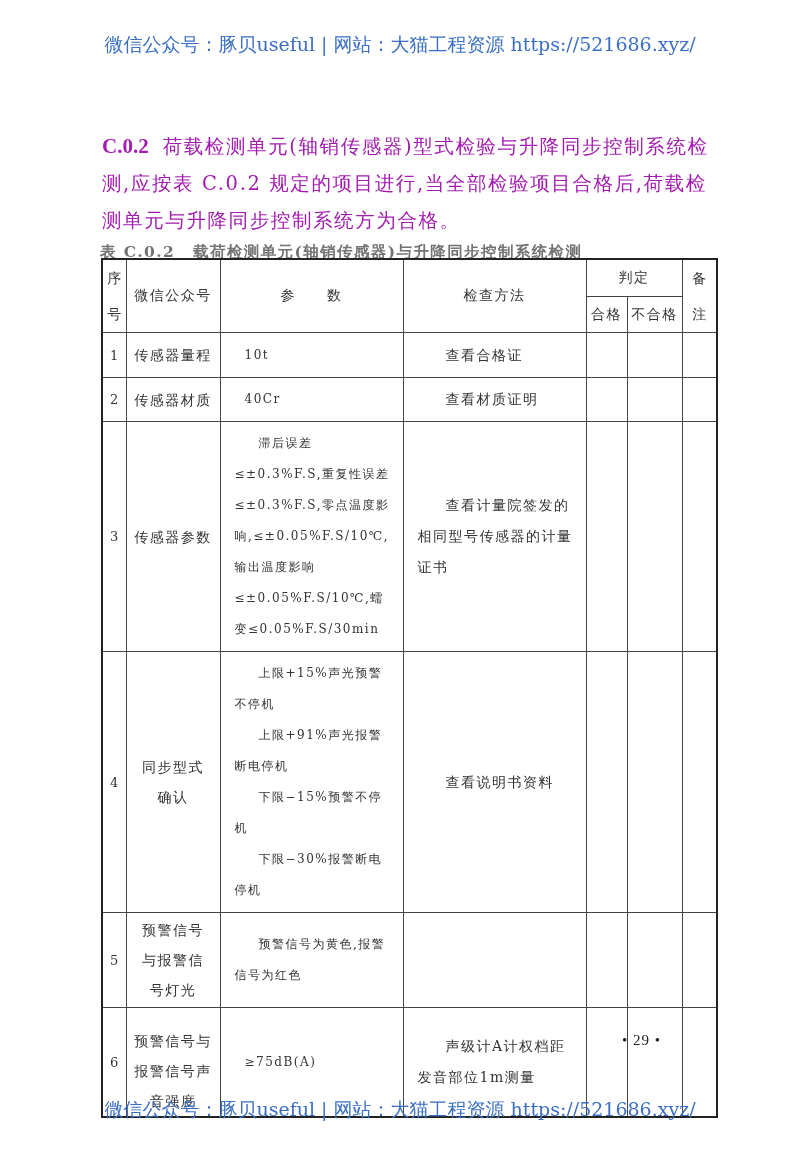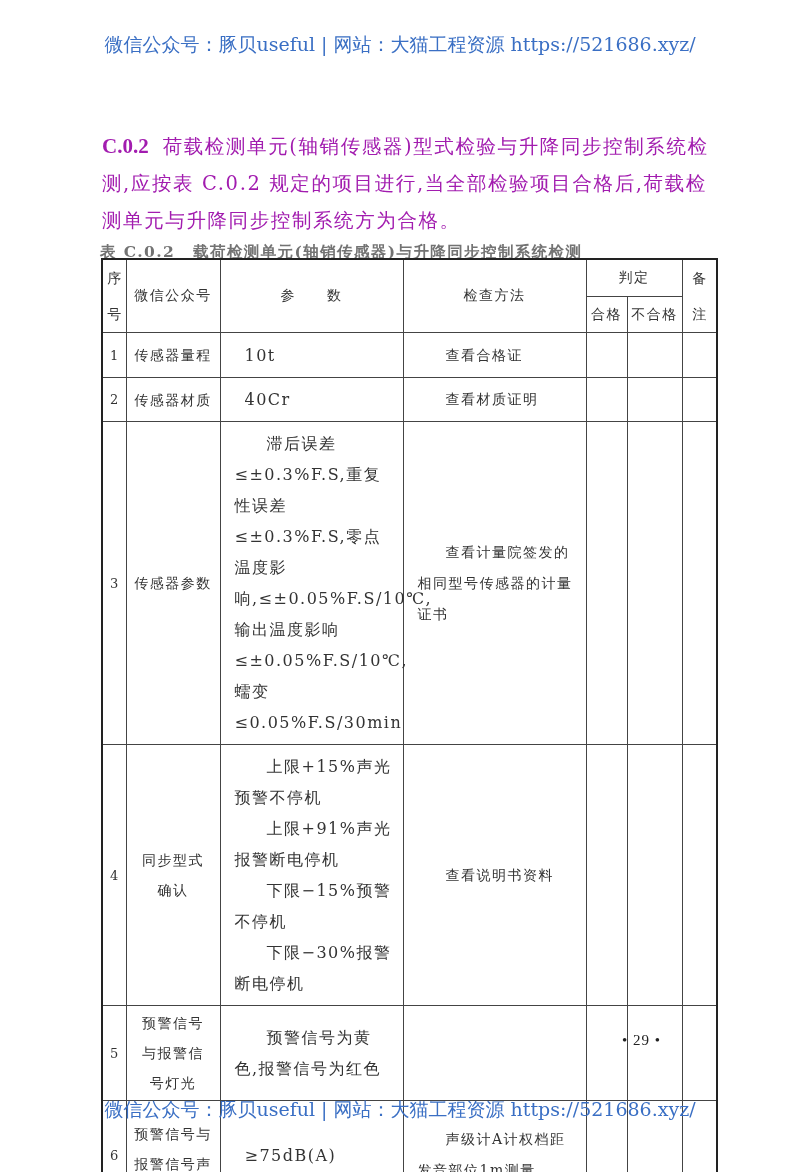--- a/index.html
+++ b/index.html
@@ -27,21 +27,21 @@
   table.spec {
     position: absolute; left: 101px; top: 258px; width: 615px;
     border-collapse: collapse; table-layout: fixed; font-size: 14px; color: #333;
   }
   table.spec td, table.spec th {
     border: 1px solid #444; padding: 0; font-weight: normal; vertical-align: middle;
   }
   table.spec { border: 2px solid #222; }
   .seq { font-size: 13px; text-align: center; }
   .item { text-align: center; letter-spacing: 1.5px; line-height: 30px; padding: 0 2px !important; }
-  .param { padding: 6px 10px 6px 14px !important; line-height: 31px; letter-spacing: 1.5px; font-size: 16px; }
+  .param { padding: 6px 10px 6px 14px !important; line-height: 31px; letter-spacing: 1.5px; font-size: 12px; }
   .param .ind { display: block; text-indent: 2em; }
   .param .plain { padding-left: 10px; display: block; }
   .method { padding: 0 10px 0 14px !important; line-height: 31px; letter-spacing: 1.5px; }
   .method .ind { display: block; text-indent: 2em; }
   .hdr { text-align: center; letter-spacing: 1.5px; font-size: 14px; }
   .hdr-v { line-height: 36px; }
   .pagenum {
     position: absolute; left: 622px; top: 1032px; font-size: 15px; color: #222;
     font-family: "Liberation Serif", serif; letter-spacing: 1px;
   }

